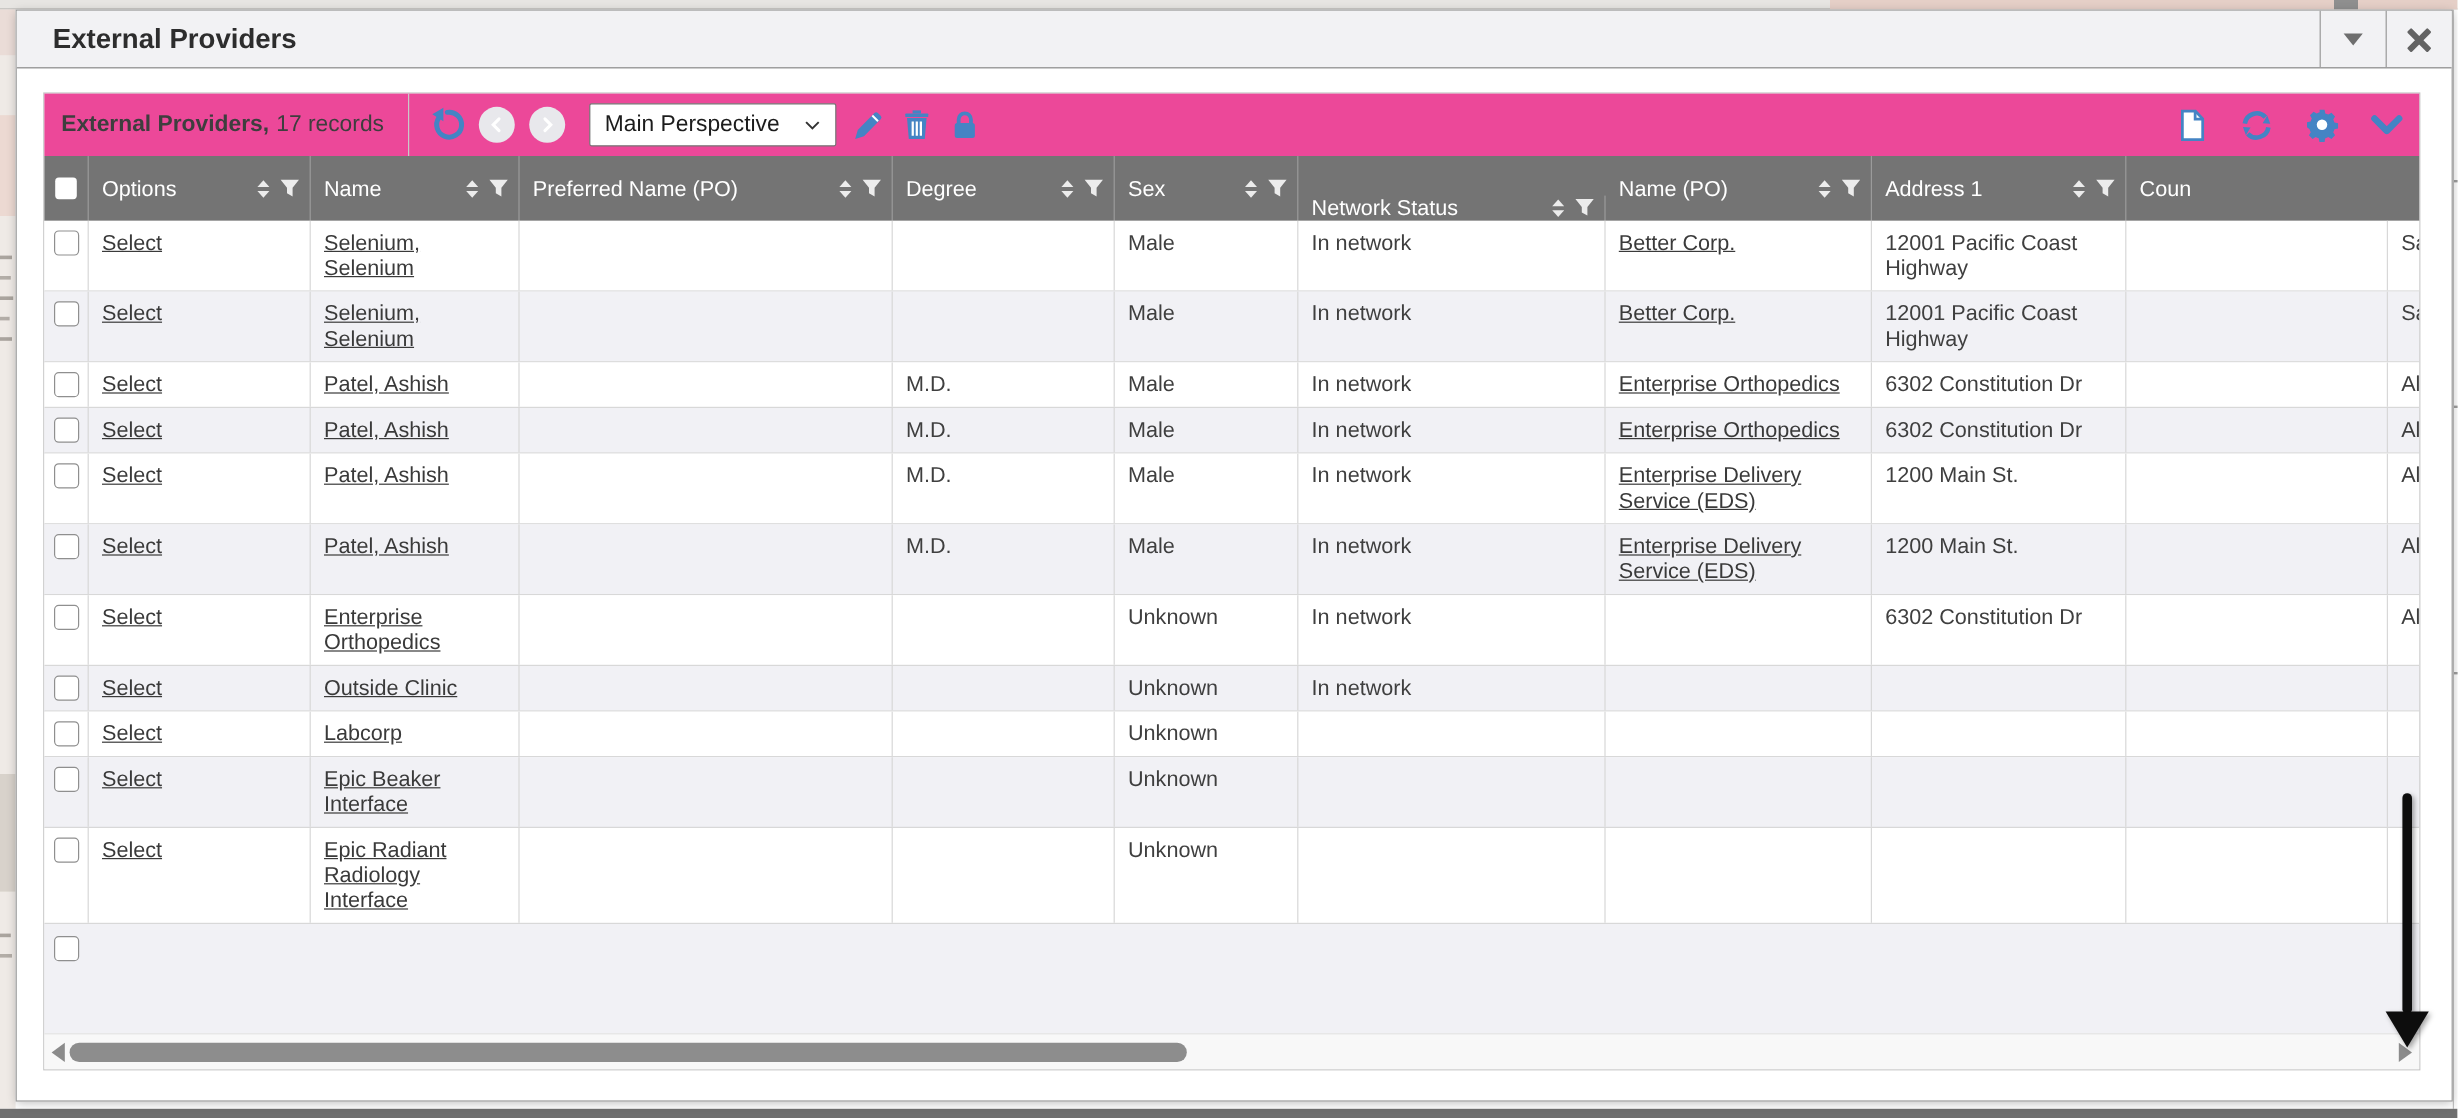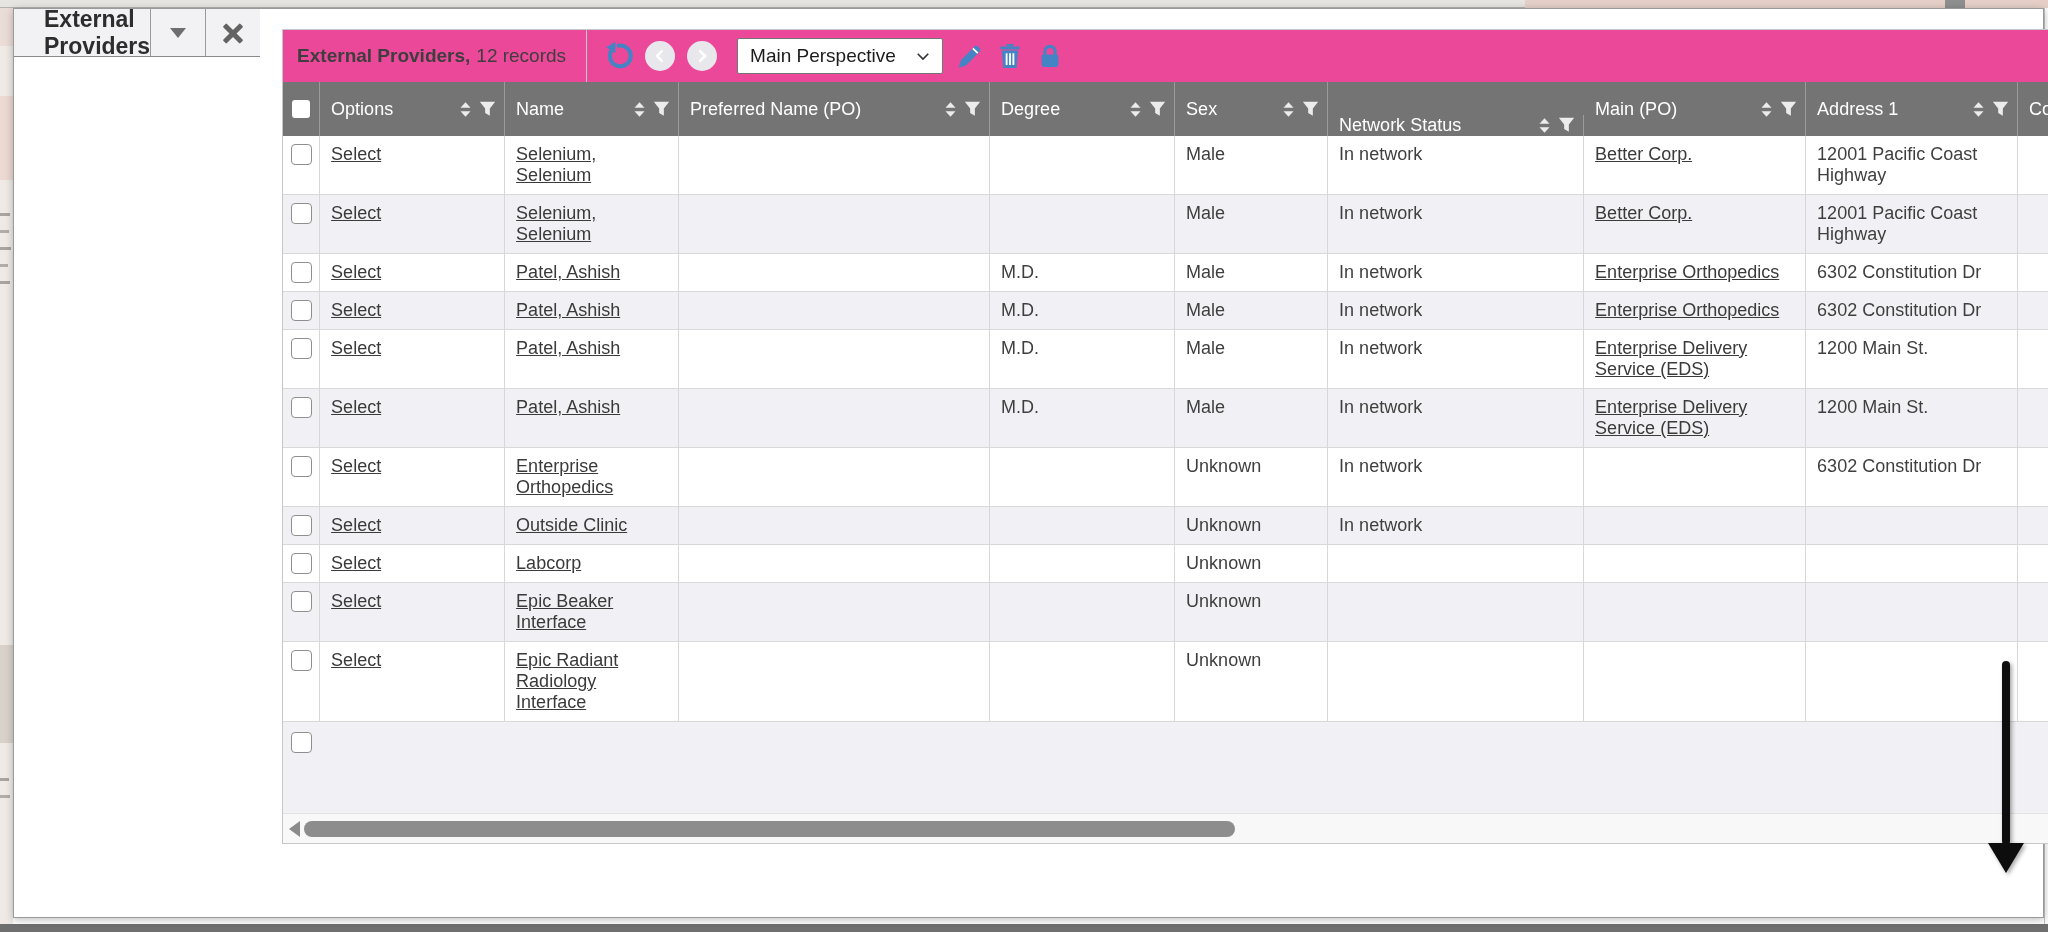--- a/index.html
+++ b/index.html
@@ -9,21 +9,21 @@
   .bg-top-strip { position:absolute; left:0; top:0; width:2048px; height:8px; background:#e7e5e2; border-bottom:1px solid #b5b3b0; }
   .bg-top-strip .tan { position:absolute; right:0; top:0; height:8px; width:523px; background:#e5cfc7; }
   .bg-top-strip .scroll-nub { position:absolute; left:1945px; top:0; width:20px; height:8px; background:#8f8f8f; }
   .bg-left-strip { position:absolute; left:0; top:8px; width:13px; height:916px; background:#efeae6; }
   .bg-left-strip .blk { position:absolute; left:0; width:13px; }
   .bg-right-strip { position:absolute; right:0; top:8px; width:4px; height:916px; background:#fbfbfb; border-left:1px solid #c2c2c2; }
   .bg-right-strip .tick { position:absolute; left:0; width:4px; height:2px; background:#9d9d9d; }
   .bg-bottom-bar { position:absolute; left:0; bottom:0; width:2048px; height:8px; background:#6f6f6f; }
 
   
-  .dialog { position:absolute; left:13px; top:8px; width:2031px; height:910px; background:#fff; border:1px solid #9a9a9a; box-shadow:0 2px 8px rgba(0,0,0,.25); display:flex; }
+  .dialog { position:absolute; left:13px; top:8px; width:2031px; height:910px; background:#fff; border:1px solid #9a9a9a; box-shadow:0 2px 8px rgba(0,0,0,.25); display:flex; flex-direction:column; }
   .titlebar { height:48px; background:#f2f2f4; border-bottom:1px solid #8a8a8a; display:flex; align-items:stretch; flex:0 0 48px; }
   .titlebar .title { font-size:23px; font-weight:bold; color:#2d2d2d; align-self:center; padding-left:30px; flex:1; }
   .tb-btn { width:55px; border-left:1px solid #9a9a9a; display:flex; align-items:center; justify-content:center; cursor:pointer; }
   .menu-tri { width:0; height:0; border-left:8px solid transparent; border-right:8px solid transparent; border-top:10px solid #6e6e6e; }
   .x-icon { position:relative; width:22px; height:22px; }
   .x-icon::before,.x-icon::after { content:""; position:absolute; left:-1px; top:9px; width:24px; height:5px; background:#636363; border-radius:1px; }
   .x-icon::before { transform:rotate(45deg); }
   .x-icon::after { transform:rotate(-45deg); }
 
   .dialog-content { flex:1; padding:20px 26px 0 22px; }
@@ -106,21 +106,21 @@
       <span class="x-icon"></span>
     </div>
   </div>
 
   <div class="dialog-content">
     <div class="grid-container">
 
       <div class="grid-toolbar">
         <div class="gt-left">
           <span class="gt-title">External Providers,</span>
-          <span class="gt-count">12 records</span>
+          <span class="gt-count">17 records</span>
         </div>
         <div class="gt-main">
           <button class="icon-btn">
             <svg width="30" height="30" viewBox="0 0 24 24">
               <path d="M7 7.2 A8.3 8.3 0 1 0 12.6 3.7" fill="none" stroke="#4484c4" stroke-width="3.3" stroke-linecap="round"></path>
               <path d="M10 0.6 L2.6 4.9 L10 9.6 Z" fill="#4484c4"></path>
             </svg>
           </button>
           <div class="nav-circle">
             <svg width="18" height="18" viewBox="0 0 24 24">
@@ -284,21 +284,21 @@
                 </svg>
               </span>
               <span style="display: flex;">
                 <svg width="17" height="17" viewBox="0 0 16 16">
                   <path d="M.8.8h14.4L10.2 7v6.8l-4.4-2.5V7z" fill="#ececec"></path>
                 </svg>
               </span>
             </span>
           </div>
           <div class="th" style="flex: 0 0 222px;">
-            <span class="label">Main (PO)</span>
+            <span class="label">Name (PO)</span>
             <span class="hicons">
               <span style="display: flex;">
                 <svg width="13" height="17" viewBox="0 0 12 17">
                   <path d="M6 1.2l5 5.6H1z" fill="#ececec"></path>
                   <path d="M6 15.8l5-5.6H1z" fill="#ececec"></path>
                 </svg>
               </span>
               <span style="display: flex;">
                 <svg width="17" height="17" viewBox="0 0 16 16">
                   <path d="M.8.8h14.4L10.2 7v6.8l-4.4-2.5V7z" fill="#ececec"></path>

